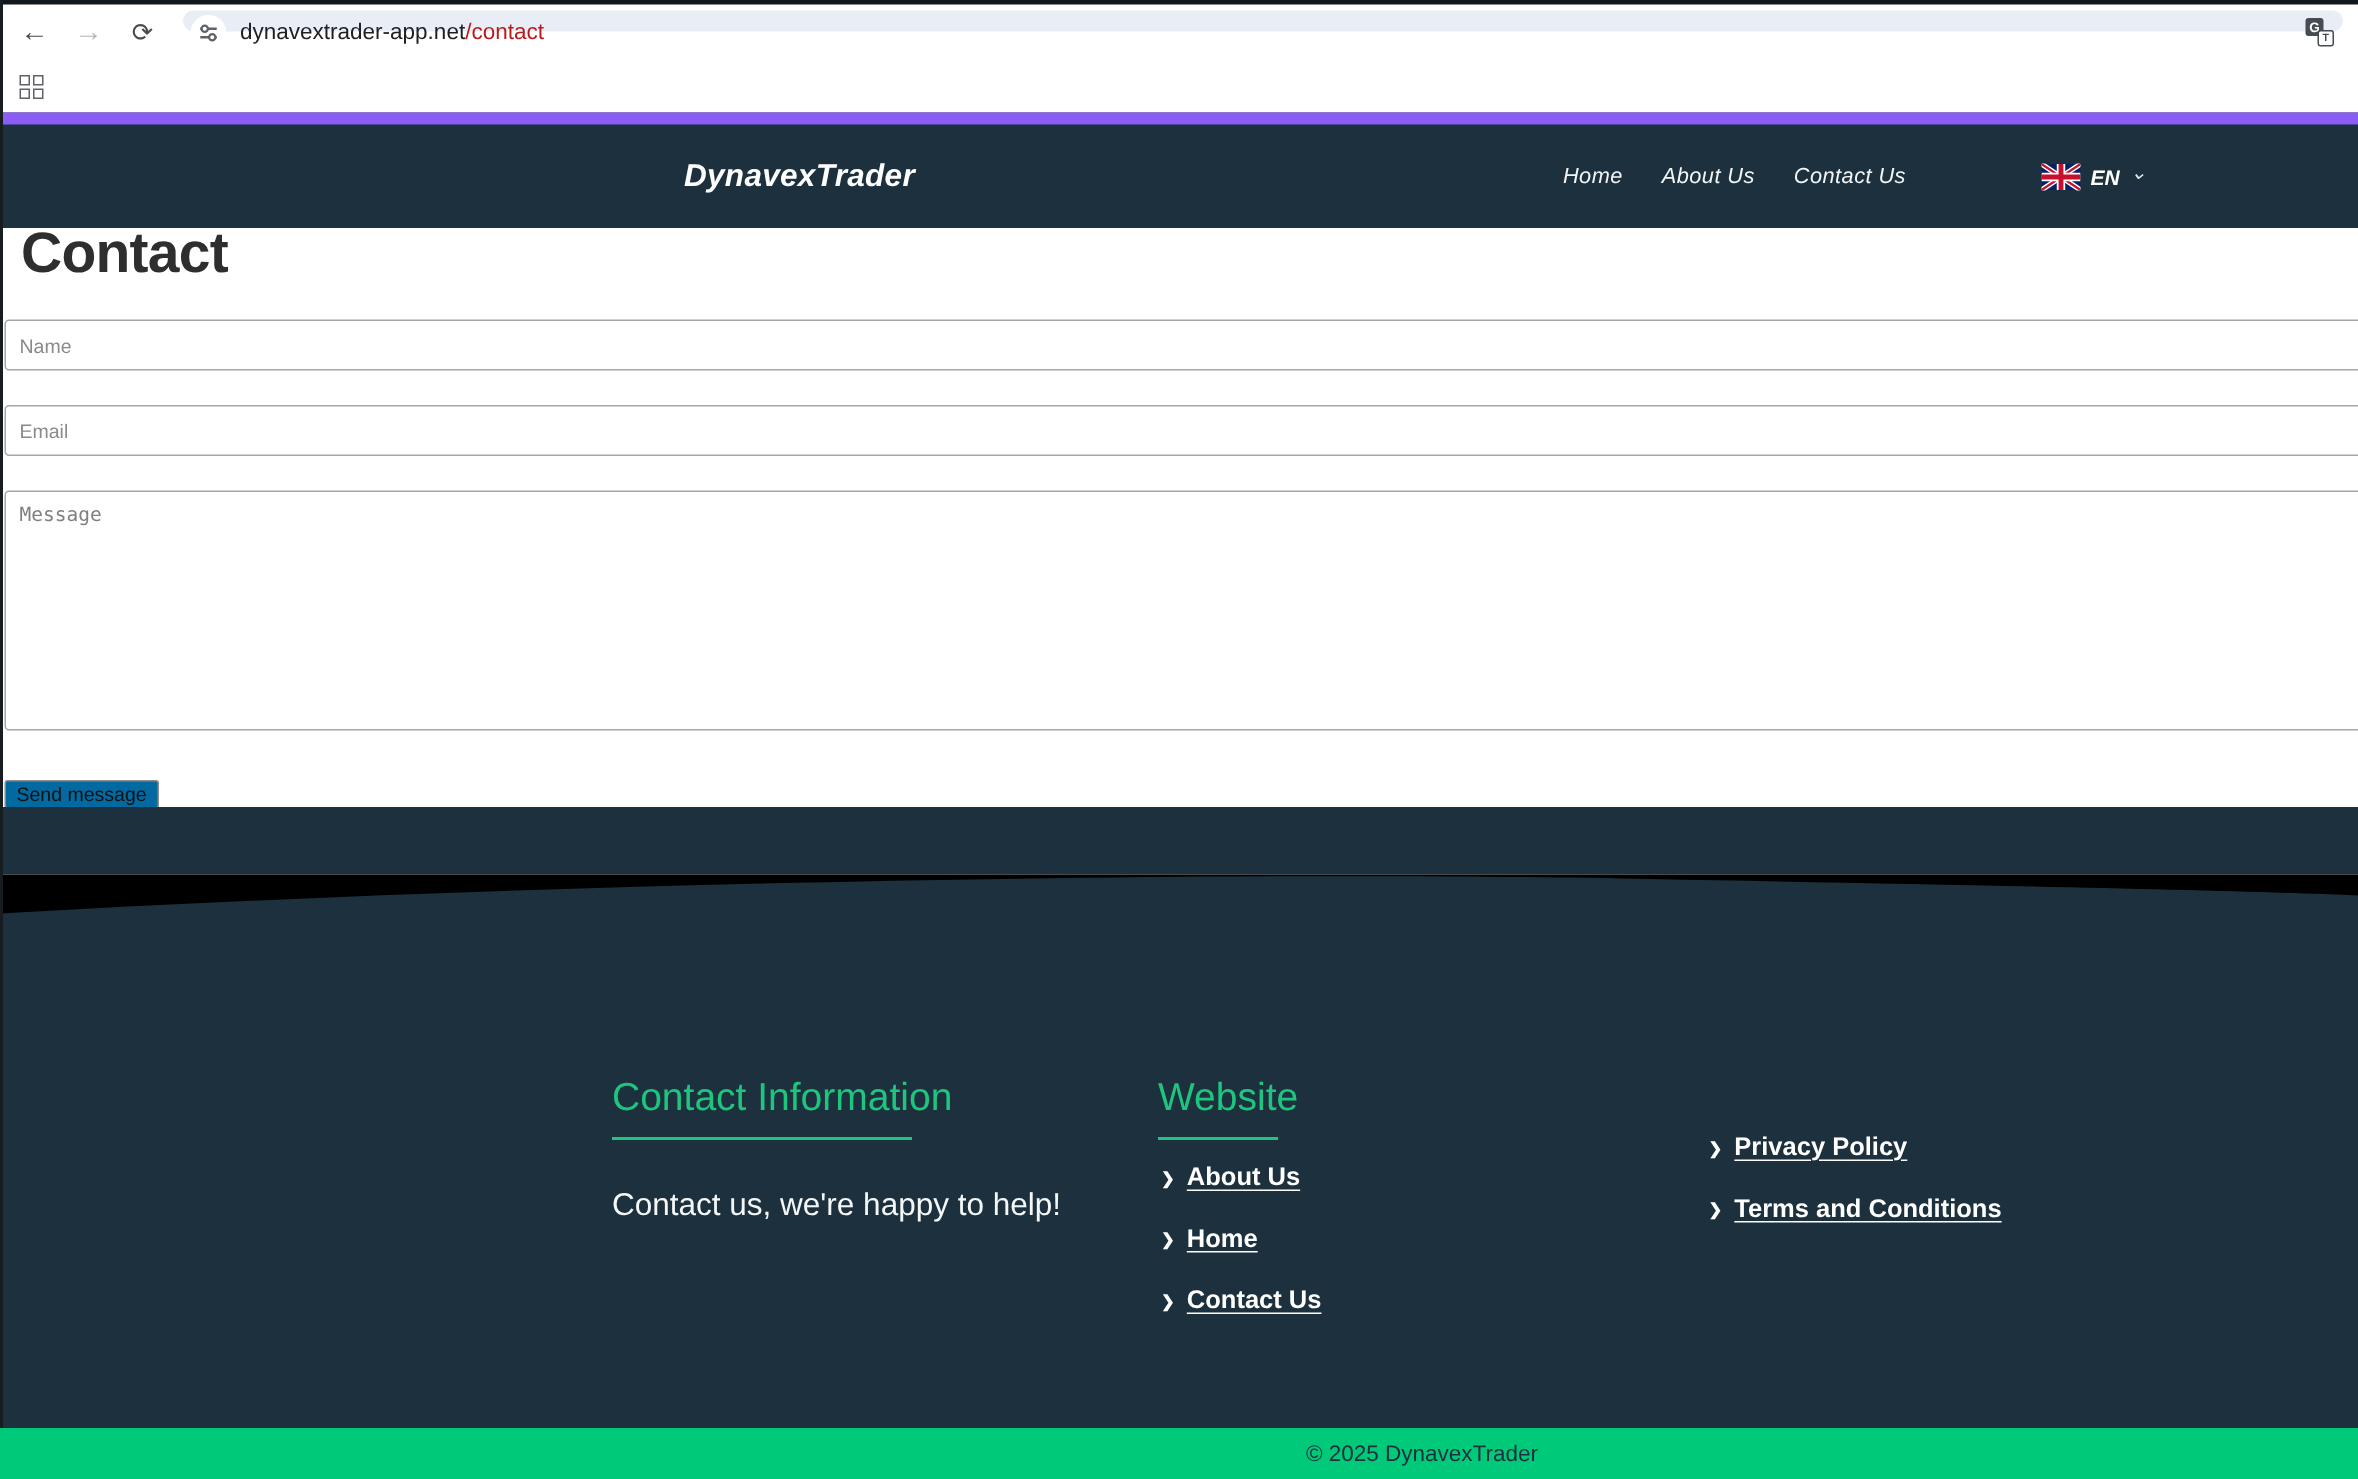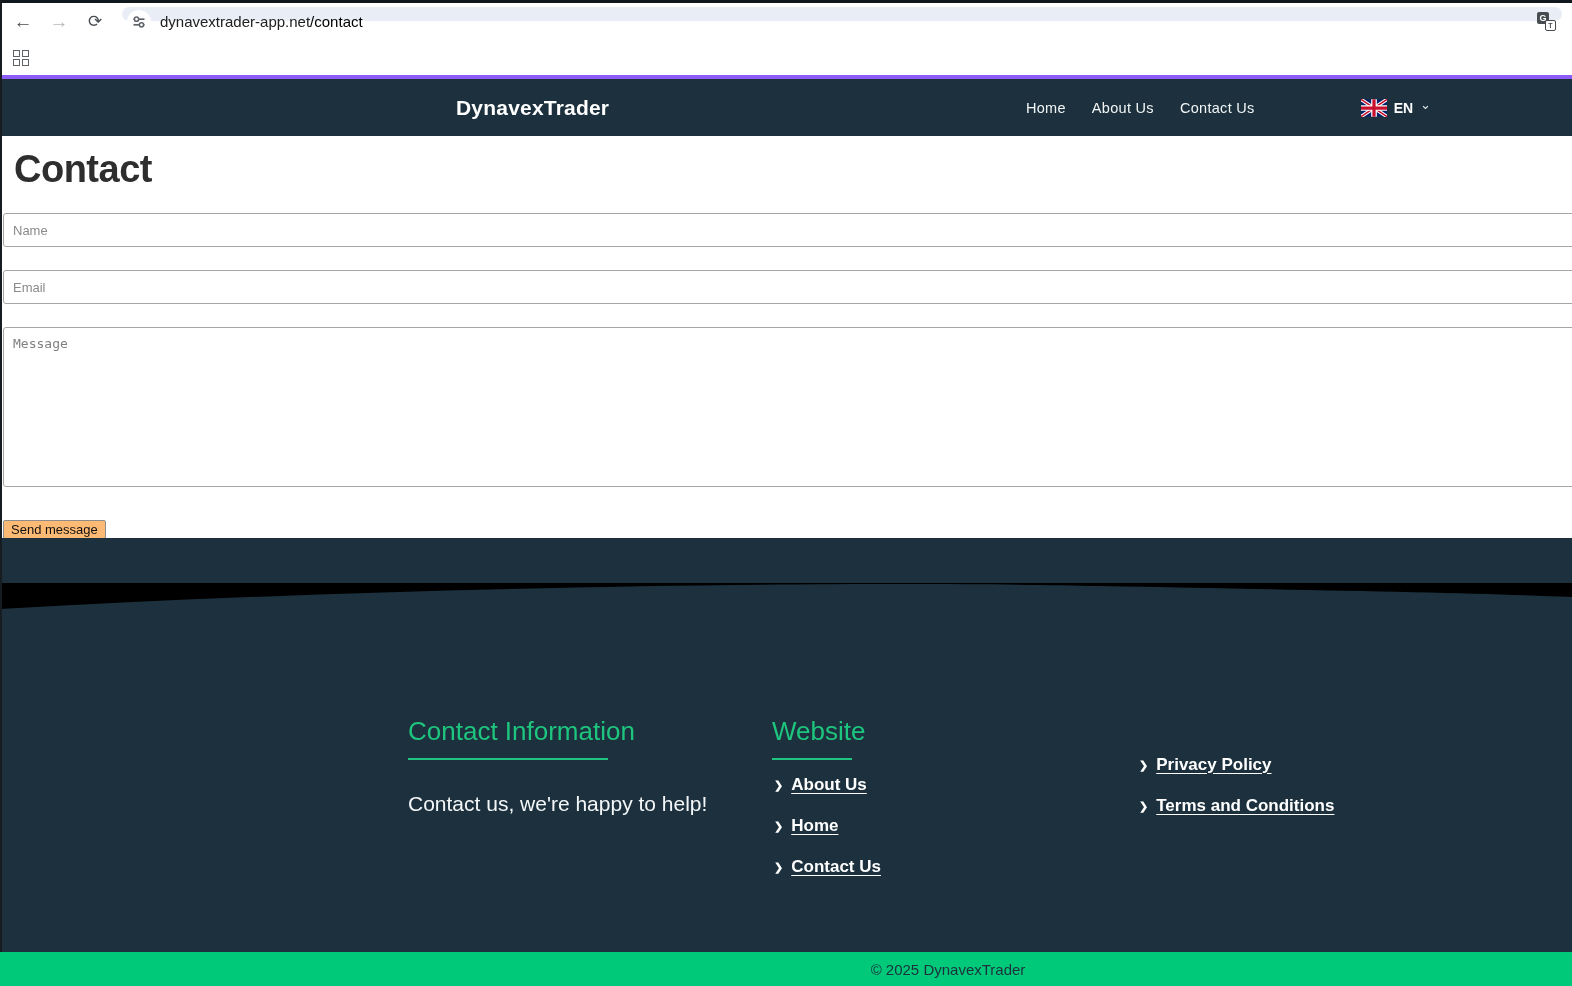--- a/index.html
+++ b/index.html
@@ -15,57 +15,57 @@
              font-size:19px; color:#474c50; width:30px; cursor:pointer; }
   .nav-btn.back { left:8px; }
   .nav-btn.fwd  { left:44px; color:#b3b6b9; }
   .nav-btn.reload { left:80px; font-size:17px; }
   .omnibox { position:absolute; left:122px; top:4px; width:1440px; height:14px; background:#e9eef6;
              border-radius:15px; display:flex; align-items:center; }
   .site-circle { position:absolute; left:5px; top:2.5px; width:24px; height:24px; background:#fff; border-radius:50%;
                  display:flex; align-items:center; justify-content:center; }
   .url-text { position:absolute; left:38px; top:0; height:29px; display:flex; align-items:center;
               font-size:15px; color:#202124; }
-  .url-text .path { color:#000000; }
+  .url-text .path { color:#b91c1c; }
   .translate-icon { position:absolute; right:6px; top:5px; width:19px; height:19px; }
   .translate-icon .back-sq { position:absolute; left:0; top:0; width:12px; height:12px; background:#474c50; border-radius:2px;
               color:#fff; font-size:9px; font-weight:bold; display:flex; align-items:center; justify-content:center; }
   .translate-icon .front-sq { position:absolute; right:0; bottom:0; width:11px; height:11px; background:#fff;
               border:1.6px solid #474c50; border-radius:2px; color:#474c50; font-size:7px; font-weight:bold;
               display:flex; align-items:center; justify-content:center; }
   .bookmarks-bar { position:absolute; left:0; top:40px; width:1572px; height:35px; background:#fff; }
   .apps-grid { position:absolute; left:13px; top:10px; width:16px; height:16px; display:grid;
                grid-template-columns:7px 7px; grid-template-rows:7px 7px; gap:2px; cursor:pointer; }
   .apps-grid span { border:1.7px solid #5f6368; background:#fff; }
 
   
-  .navbar { position:absolute; left:0; top:75px; width:1572px; height:61px; background:#1c313d; border-top:4px solid #8b5cf6; }
+  .navbar { position:absolute; left:0; top:75px; width:1572px; height:77px; background:#1c313d; border-top:8px solid #8b5cf6;font-style:italic; }
   .brand { position:absolute; left:456px; top:0; height:100%; display:flex; align-items:center;
            color:#fff; font-size:21px; font-weight:700; letter-spacing:0.2px; cursor:pointer; }
   .nav-links { position:absolute; right:141px; top:0; height:100%; display:flex; align-items:center; gap:26px; }
   .nav-link { color:#f2f5f6; font-size:14.5px; letter-spacing:0.3px; cursor:pointer; }
-  .lang { display:flex; align-items:center; gap:7px; margin-left:36px; cursor:pointer;padding-left:44px; }
+  .lang { display:flex; align-items:center; gap:7px; margin-left:20px; cursor:pointer;padding-left:44px; }
   .lang .flag { width:26px; height:18px; display:block; }
   .lang .code { color:#fff; font-size:14px; font-weight:700; }
   .lang .chev { color:#dfe7ea; font-size:13px; line-height:10px; margin-top:-6px; }
 
   
   .page-title { position:absolute; left:3px; top:148px; margin:0; font-size:38px; font-weight:700;
                 color:#2e2e2e; letter-spacing:-0.5px;padding-left:11px; }
   .fld { position:absolute; left:3px; width:1576px; border:1px solid #a6a6a6; border-radius:3px;
          font-size:13px; color:#222; padding:0 9px; background:#fff; outline:none;
          font-family:"Liberation Sans", sans-serif; }
   .fld::placeholder { color:#8a8a8a; opacity:1; }
   #name-input  { top:213px; height:34px; }
   #email-input { top:270px; height:34px; }
   #message-textarea { top:327px; height:160px; padding-top:8px; resize:none;
          font-family:"DejaVu Sans Mono", monospace; font-size:13px; }
   #message-textarea::placeholder { color:#808080; }
   .send-btn { position:absolute; left:3px; top:520px; height:19px; font-size:13px; color:#111;
-              background:#fdba74; border:1px solid #8d8d8d; border-radius:2px; padding:0 7px;
+              background:#0369a1; border:1px solid #8d8d8d; border-radius:2px; padding:0 7px;
               font-family:"Liberation Sans", sans-serif; cursor:pointer; box-shadow:0 1px 0 #d7d7d7; }
 
   
   .dark-band { position:absolute; left:0; top:538px; width:1572px; height:45px; background:#1c313d; }
   .footer { position:absolute; left:0; top:583px; width:1572px; height:369px; background:#000000; }
   .footer svg.wave { position:absolute; left:0; top:0; width:1572px; height:369px; display:block; }
   .f-heading { position:absolute; margin:0; font-size:26px; font-weight:400; color:#1ec57e; }
   .f-underline { position:absolute; height:2px; background:#1ec57e; }
   .f-tagline { position:absolute; font-size:21px; color:#f4f7f8; }
   .f-link-row { position:absolute; display:flex; align-items:center; gap:8px; cursor:pointer; }

